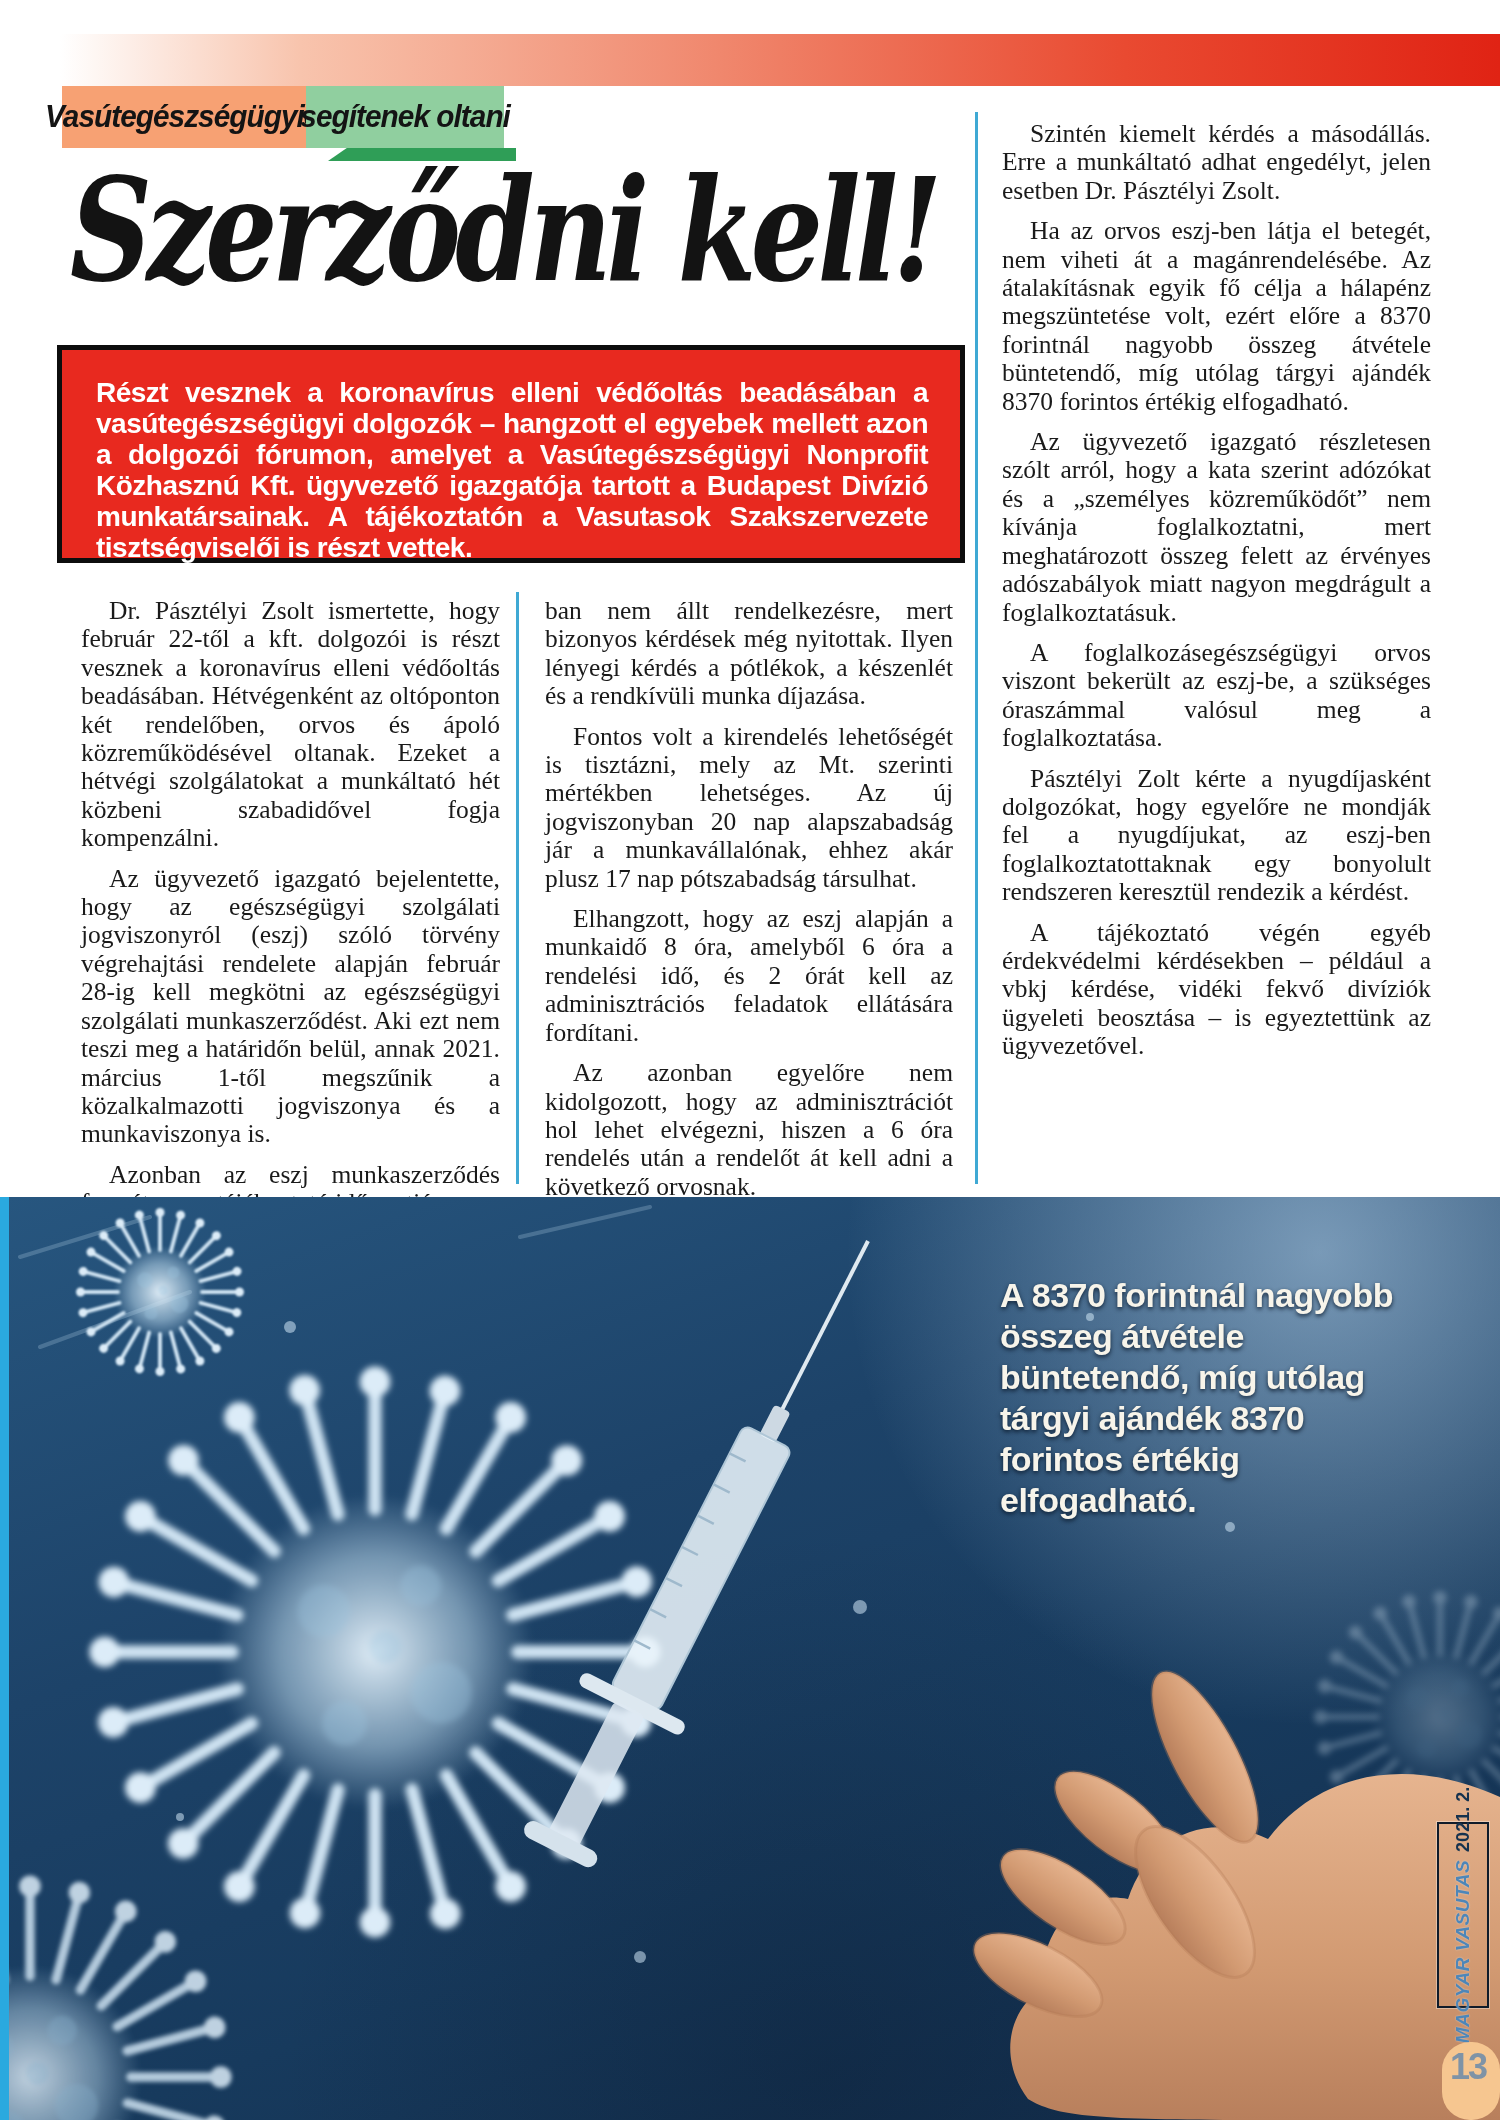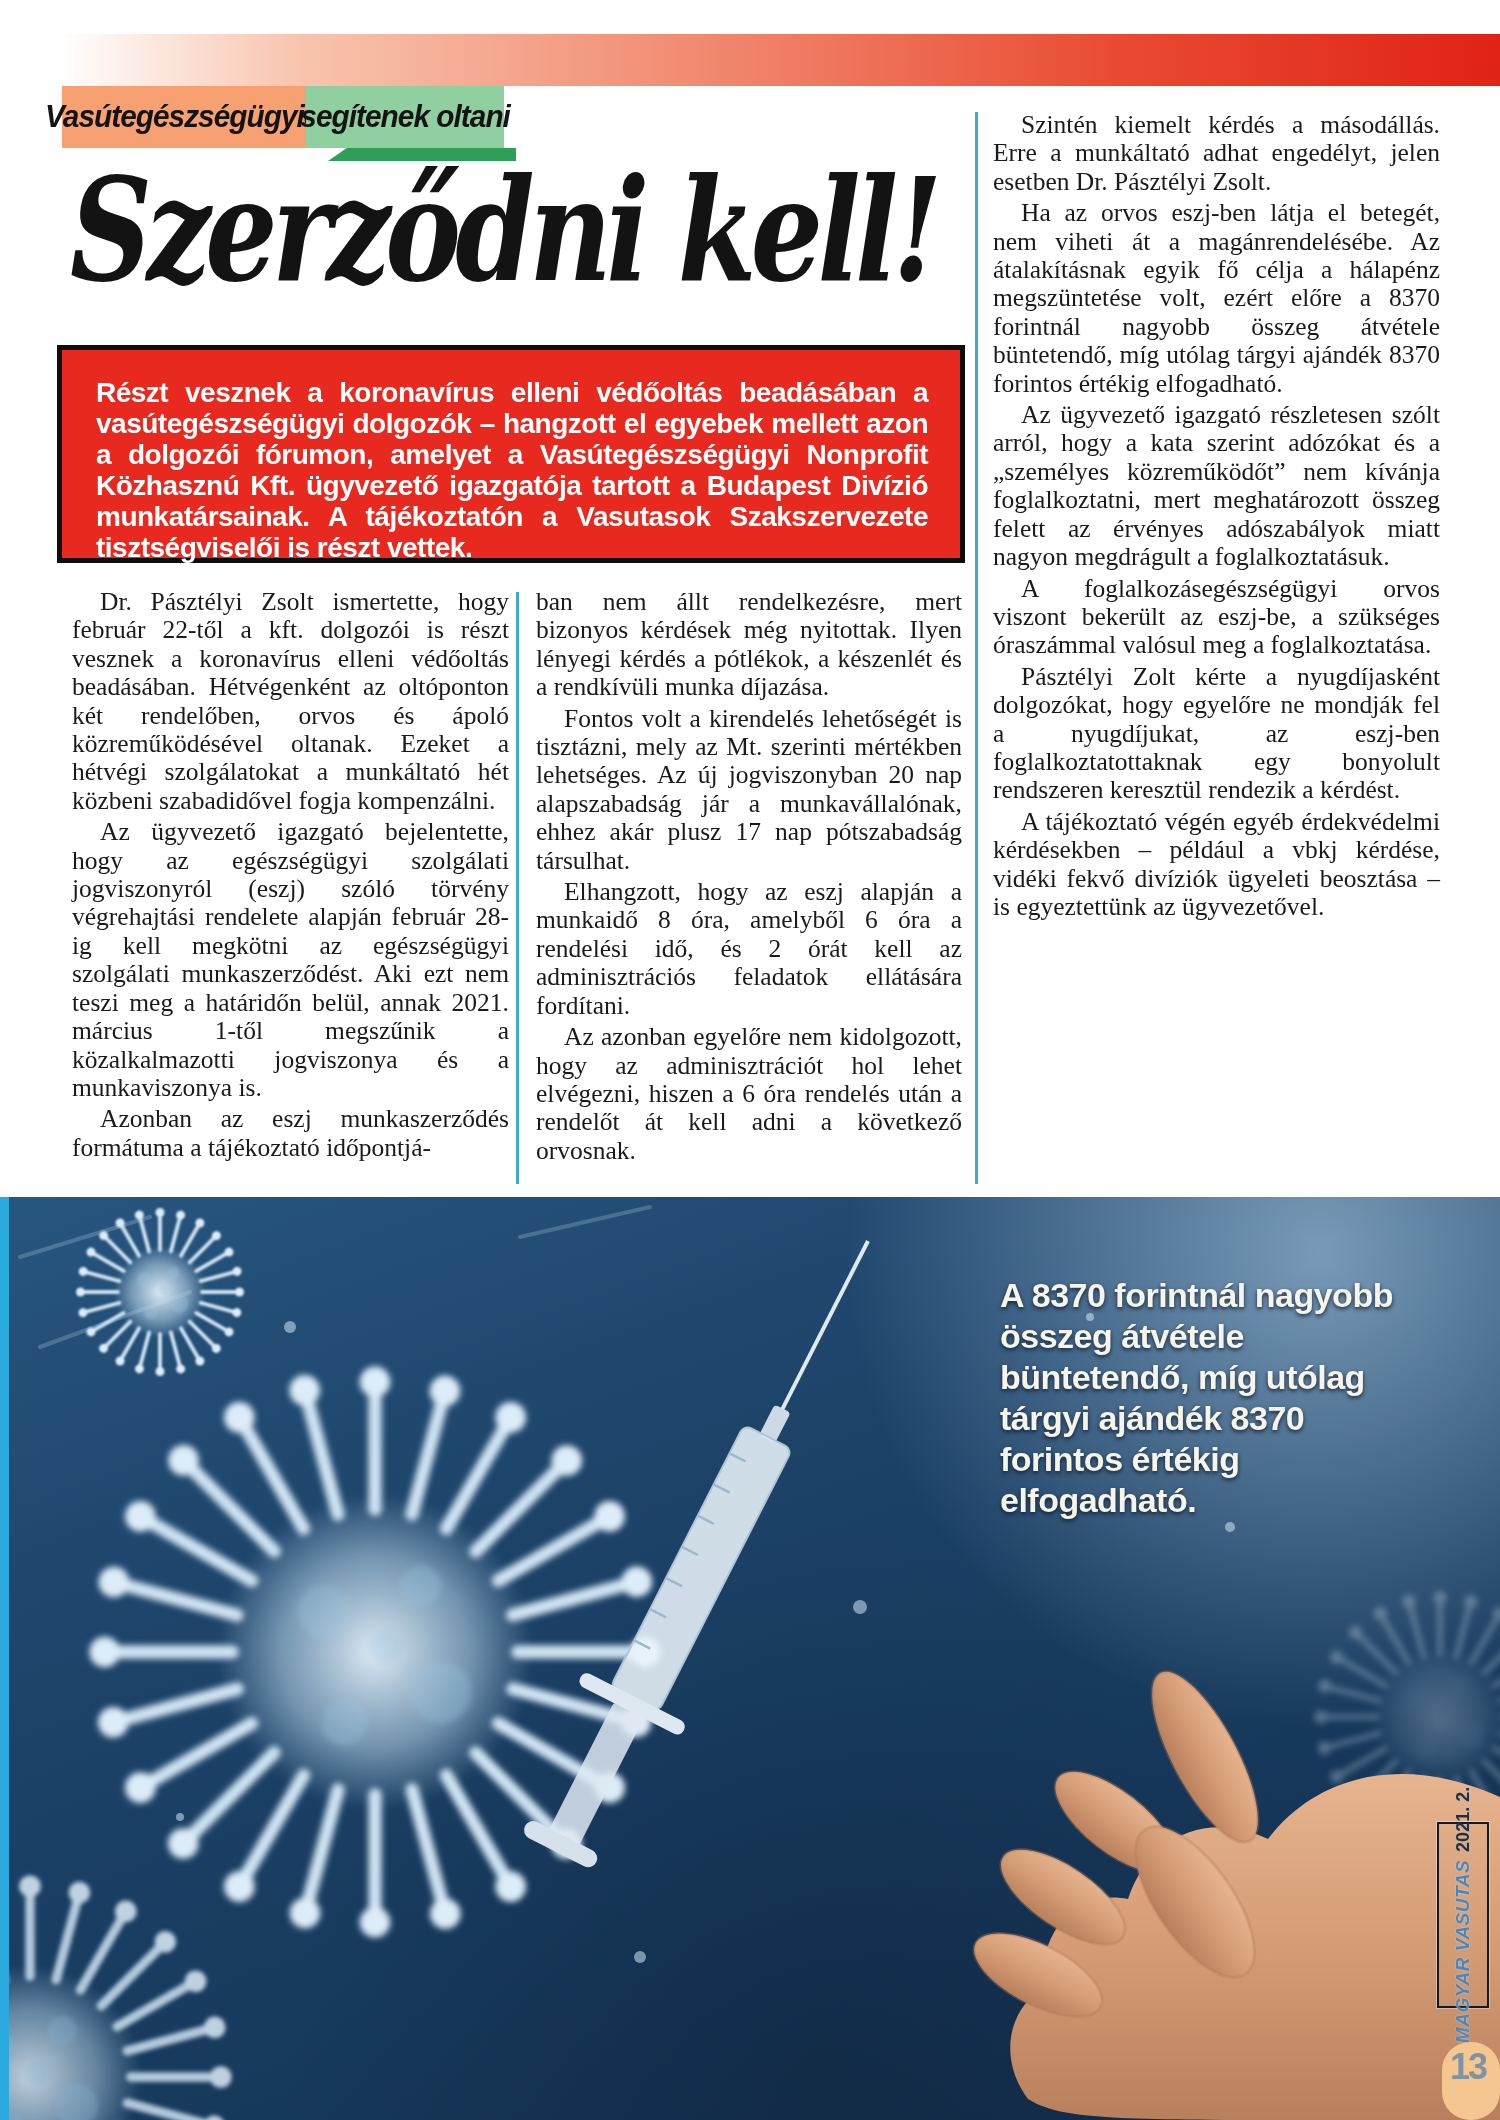--- a/index.html
+++ b/index.html
@@ -45,21 +45,21 @@
   }
   .leadbox p{
     margin:12px;color:#ffffff;font-weight:bold;font-size:28px;line-height:31px;
     text-align:justify;letter-spacing:-.5px;
   }
   
   .col{
     position:absolute;font-family:"Liberation Serif",serif;
     font-size:25.5px;line-height:28.4px;color:#1a1a1a;text-align:justify;
   }
-  .col p{margin:3px;text-indent:28px;}
+  .col p{margin:12px;text-indent:28px;}
   .col p.cont{text-indent:0;}
   .col1{left:69px;top:585px;width:443px;height:600px;}
   .col2{left:533px;top:585px;width:432px;height:600px;}
   .col3{left:990px;top:108px;width:453px;height:1078px;}
   .vrule{position:absolute;width:3px;background:#3fa9d4;}
   .rule1{left:516px;top:592px;height:592px;}
   .rule2{left:975px;top:112px;height:1072px;}
   
   .photo{
     position:absolute;left:0;top:1197px;width:1500px;height:923px;overflow:hidden;

